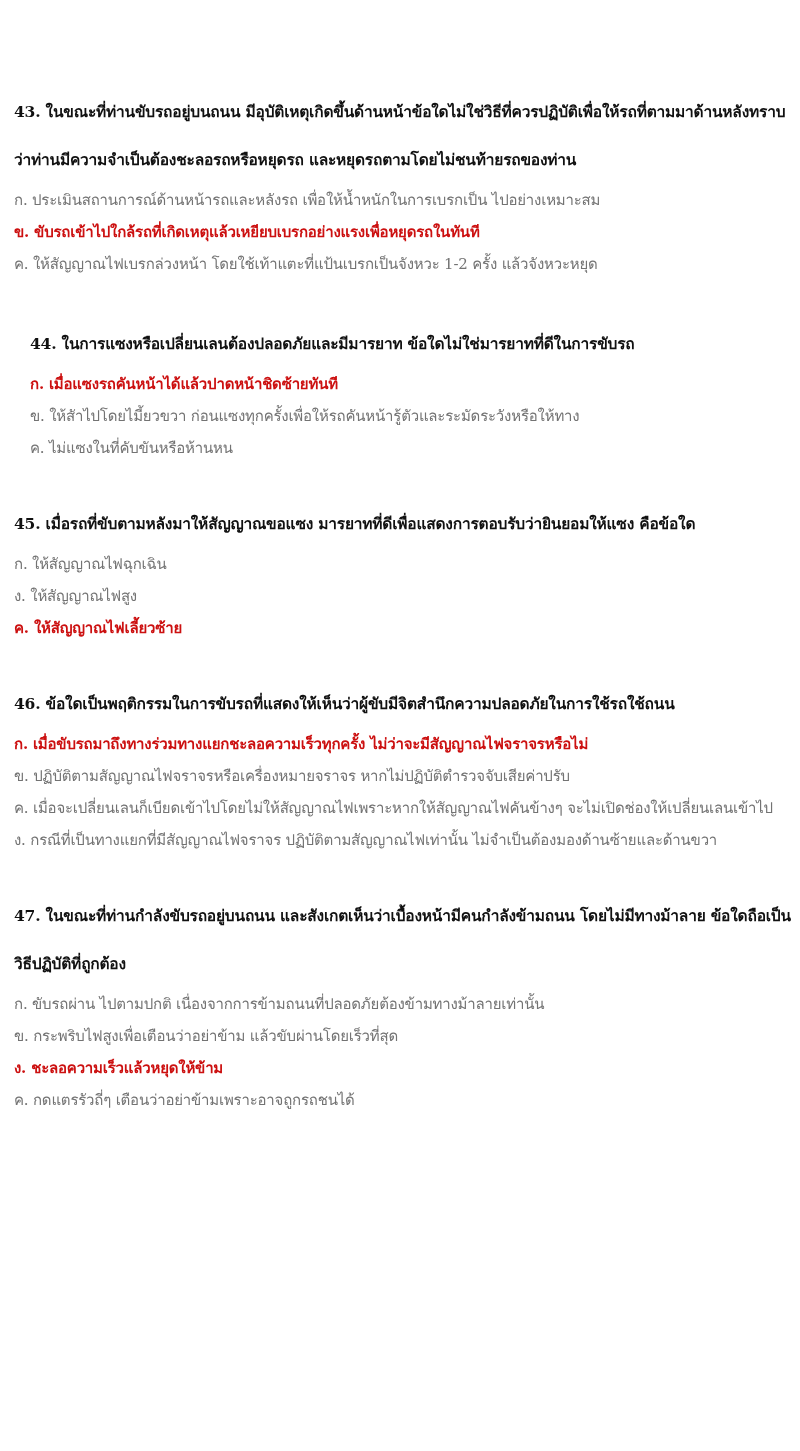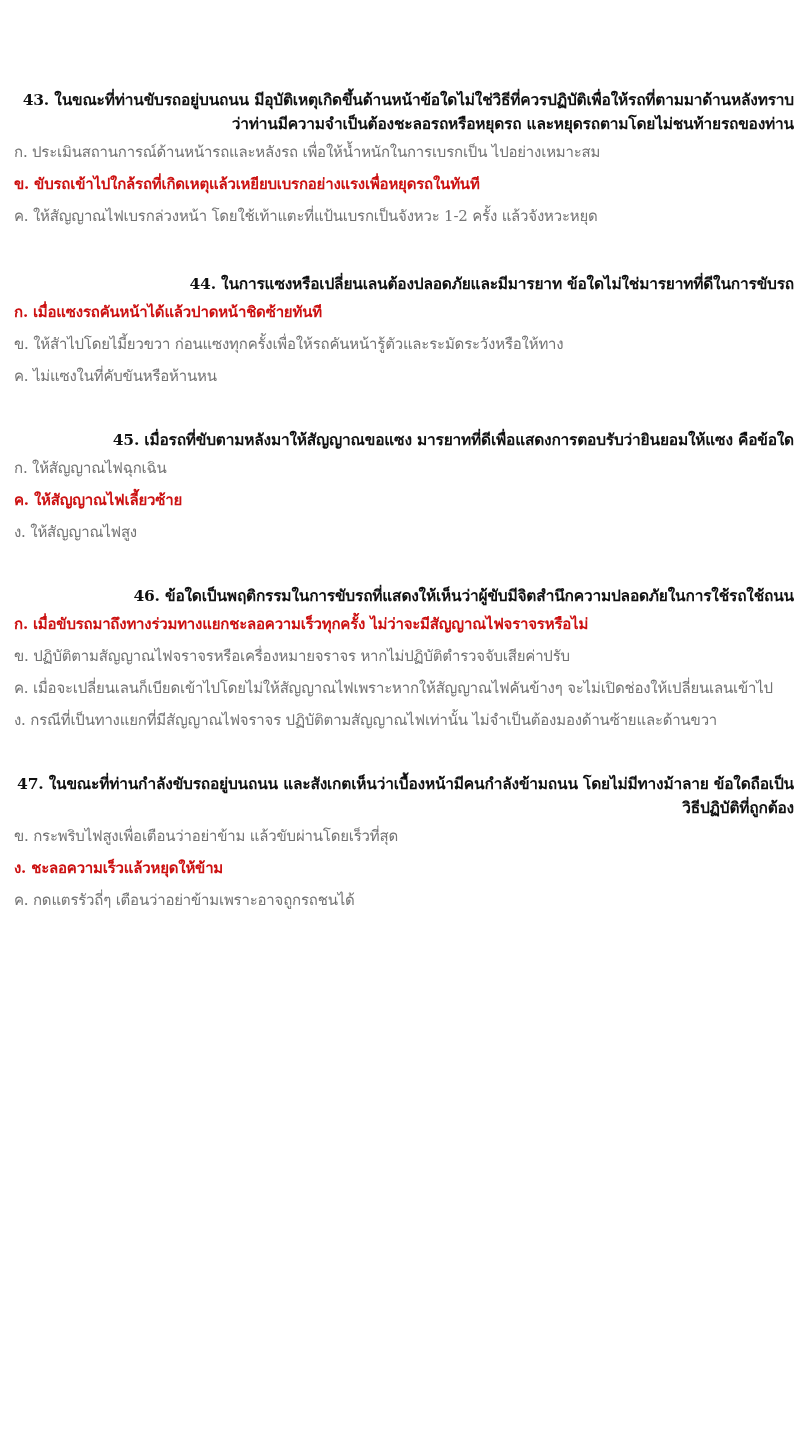--- a/index.html
+++ b/index.html
@@ -20,39 +20,38 @@
       left: 14px;
       top: 88px;
       width: 780px;
     }
     .question {
       margin: 0 0 36px 0;
     }
     .q-title {
       font-weight: bold;
       font-size: 15.5px;
-      line-height: 24px;
+      line-height: 48px;
       margin: 0;
       letter-spacing: -0.2px;
       color: #111111;
-      text-align: right;
     }
     .option {
       font-size: 15px;
       line-height: 32px;
       margin: 0;
       letter-spacing: -0.2px;
       color: #737373;
     }
     .option.correct {
       color: #cc1010;
       font-weight: bold;
     }
     #q43 { margin-bottom: 40px; }
-    #q44 { margin-bottom: 36px; }
+    #q44 { margin-bottom: 36px; margin-left: 16px; }
     #q45 { }
     #q46 { margin-bottom: 36px; }
   </style>
 </head>
 <body>
 
 <div class="page">
 
   <section class="question" id="q43">
     <p class="q-title">43. ในขณะที่ท่านขับรถอยู่บนถนน มีอุบัติเหตุเกิดขึ้นด้านหน้าข้อใดไม่ใช่วิธีที่ควรปฏิบัติเพื่อให้รถที่ตามมาด้านหลังทราบว่าท่านมีความจำเป็นต้องชะลอรถหรือหยุดรถ และหยุดรถตามโดยไม่ชนท้ายรถของท่าน</p>
@@ -64,32 +63,33 @@
   <section class="question" id="q44">
     <p class="q-title">44. ในการแซงหรือเปลี่ยนเลนต้องปลอดภัยและมีมารยาท ข้อใดไม่ใช่มารยาทที่ดีในการขับรถ</p>
     <p class="option correct">ก. เมื่อแซงรถคันหน้าได้แล้วปาดหน้าชิดซ้ายทันที</p>
     <p class="option">ข. ให้สัาไปโดยไมี้ยวขวา ก่อนแซงทุกครั้งเพื่อให้รถคันหน้ารู้ตัวและระมัดระวังหรือให้ทาง</p>
     <p class="option">ค. ไม่แซงในที่คับขันหรือห้านหน</p>
   </section>
 
   <section class="question" id="q45">
     <p class="q-title">45. เมื่อรถที่ขับตามหลังมาให้สัญญาณขอแซง มารยาทที่ดีเพื่อแสดงการตอบรับว่ายินยอมให้แซง คือข้อใด</p>
     <p class="option">ก. ให้สัญญาณไฟฉุกเฉิน</p>
+    <p class="option">ง. ให้สัญญาณไฟสูง</p>
     <p class="option correct">ค. ให้สัญญาณไฟเลี้ยวซ้าย</p>
-    <p class="option">ง. ให้สัญญาณไฟสูง</p>
   </section>
 
   <section class="question" id="q46">
     <p class="q-title">46. ข้อใดเป็นพฤติกรรมในการขับรถที่แสดงให้เห็นว่าผู้ขับมีจิตสำนึกความปลอดภัยในการใช้รถใช้ถนน</p>
     <p class="option correct">ก. เมื่อขับรถมาถึงทางร่วมทางแยกชะลอความเร็วทุกครั้ง ไม่ว่าจะมีสัญญาณไฟจราจรหรือไม่</p>
     <p class="option">ข. ปฏิบัติตามสัญญาณไฟจราจรหรือเครื่องหมายจราจร หากไม่ปฏิบัติตำรวจจับเสียค่าปรับ</p>
     <p class="option">ค. เมื่อจะเปลี่ยนเลนก็เบียดเข้าไปโดยไม่ให้สัญญาณไฟเพราะหากให้สัญญาณไฟคันข้างๆ จะไม่เปิดช่องให้เปลี่ยนเลนเข้าไป</p>
     <p class="option">ง. กรณีที่เป็นทางแยกที่มีสัญญาณไฟจราจร ปฏิบัติตามสัญญาณไฟเท่านั้น ไม่จำเป็นต้องมองด้านซ้ายและด้านขวา</p>
   </section>
 
   <section class="question" id="q47">
     <p class="q-title">47. ในขณะที่ท่านกำลังขับรถอยู่บนถนน และสังเกตเห็นว่าเบื้องหน้ามีคนกำลังข้ามถนน โดยไม่มีทางม้าลาย ข้อใดถือเป็นวิธีปฏิบัติที่ถูกต้อง</p>
+    <p class="option">ก. ขับรถผ่าน ไปตามปกติ เนื่องจากการข้ามถนนที่ปลอดภัยต้องข้ามทางม้าลายเท่านั้น</p>
     <p class="option">ข. กระพริบไฟสูงเพื่อเตือนว่าอย่าข้าม แล้วขับผ่านโดยเร็วที่สุด</p>
     <p class="option correct">ง. ชะลอความเร็วแล้วหยุดให้ข้าม</p>
     <p class="option">ค. กดแตรรัวถี่ๆ เตือนว่าอย่าข้ามเพราะอาจถูกรถชนได้</p>
   </section>
 
 </div>
 
 </body></html>

